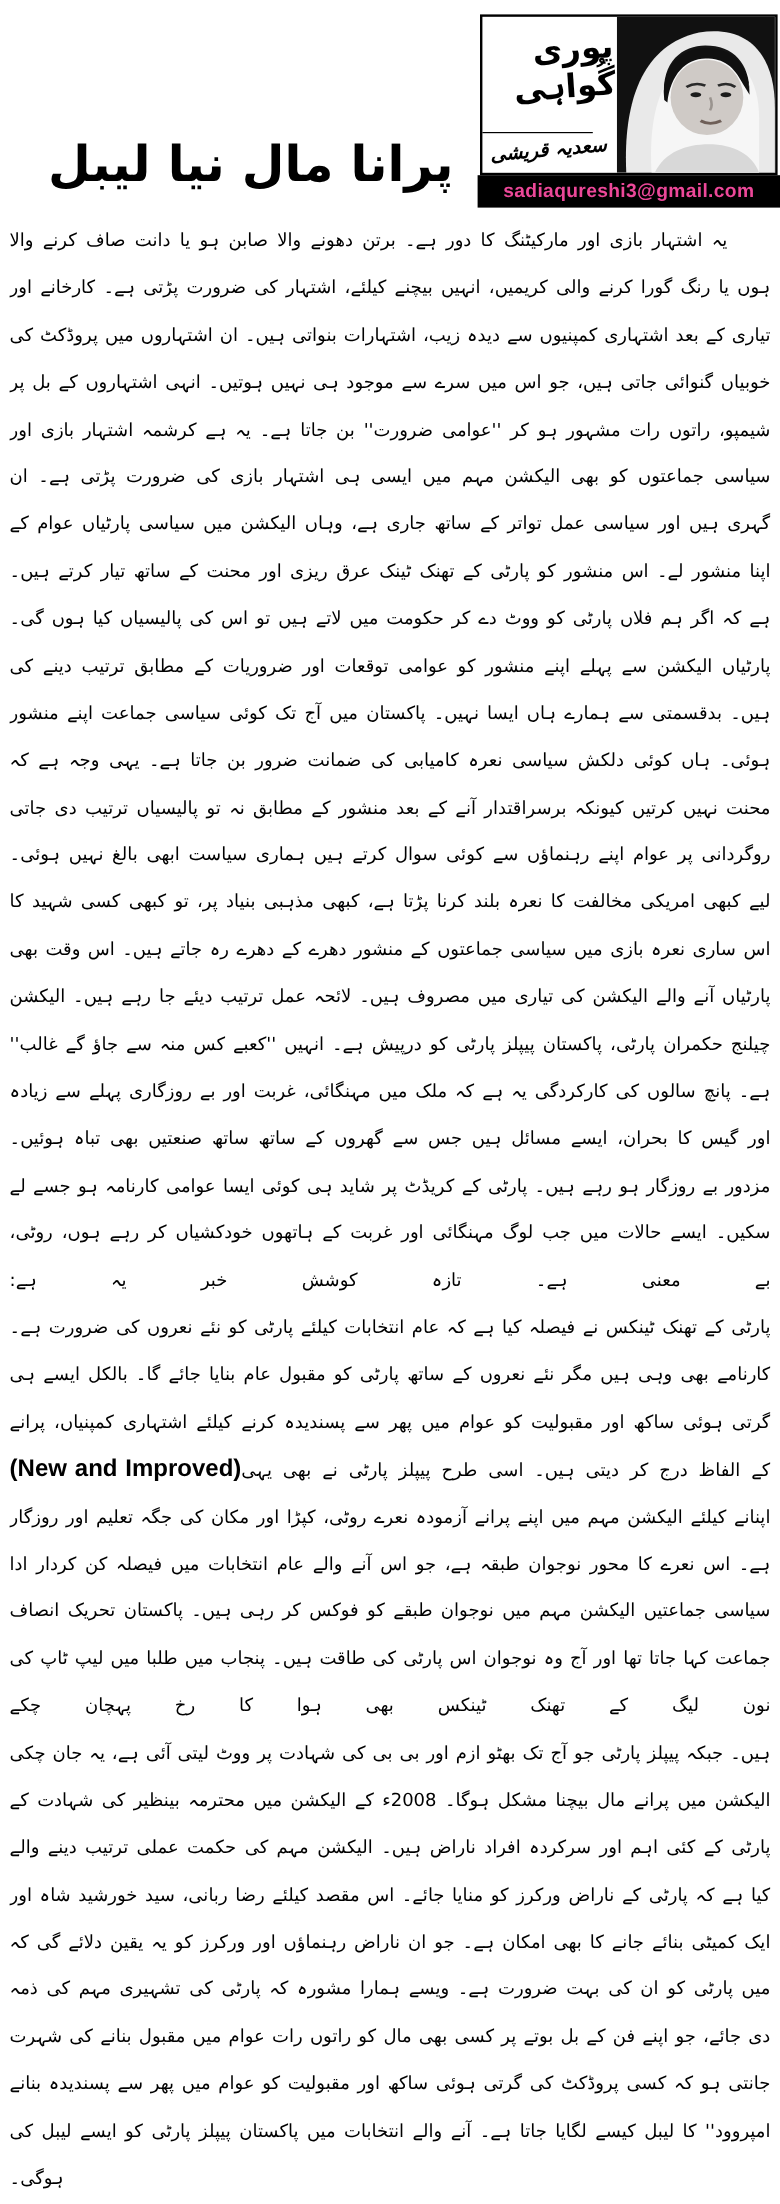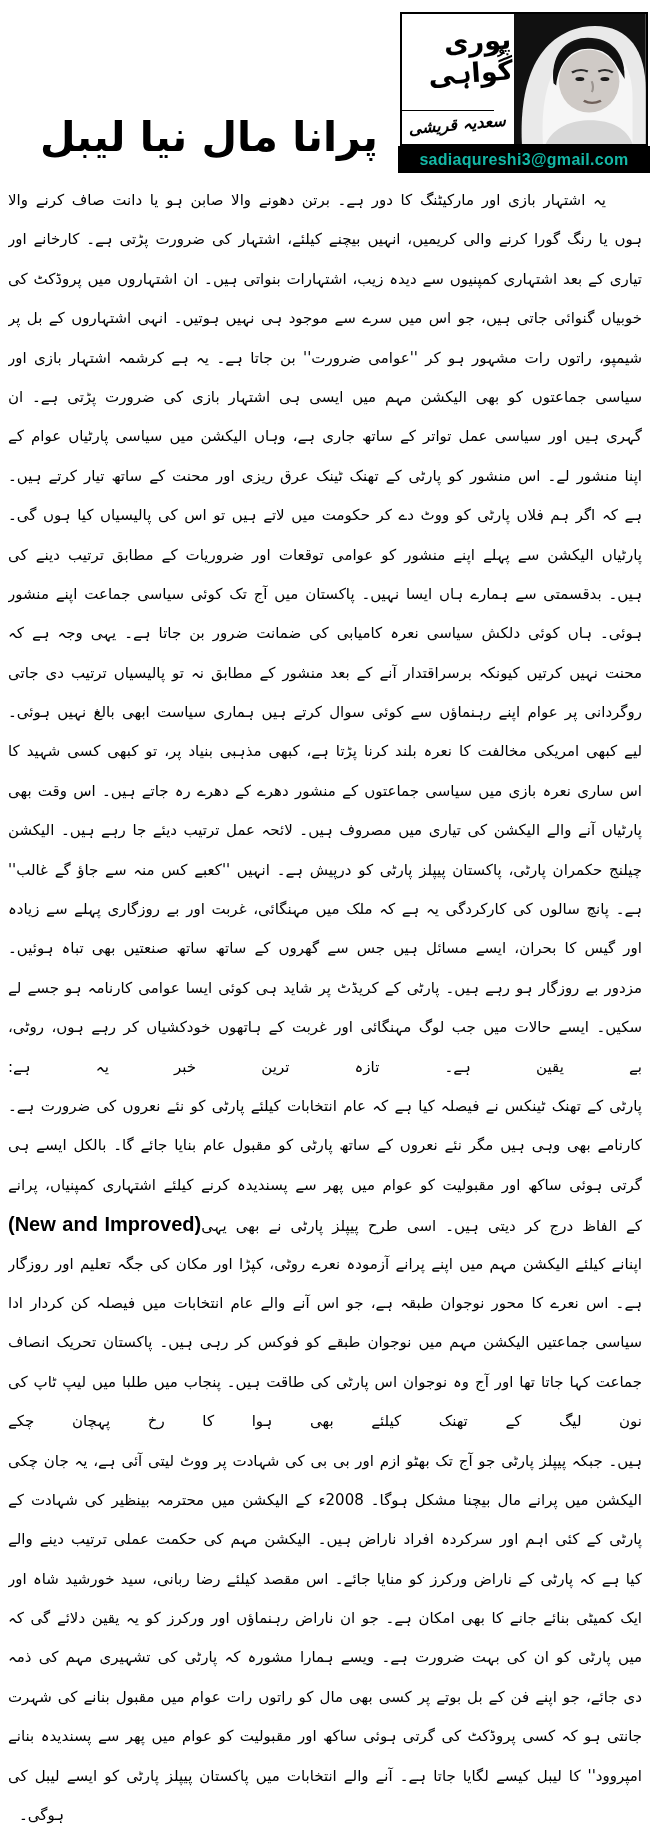--- a/index.html
+++ b/index.html
@@ -33,36 +33,36 @@
   }
   .author-name{
     position:absolute;top:101px;left:4px;right:6px;text-align:center;
     direction:rtl;font-size:16px;font-weight:bold;font-style:italic;
     transform:rotate(-5deg);
   }
   .portrait{width:54%;height:100%;display:block;}
   
   .email-bar{
     position:absolute;top:146px;left:398px;width:252px;height:27px;
-    background:#000;color:#14b8a6;display:flex;align-items:center;justify-content:center;
+    background:#000;color:#ec4899;display:flex;align-items:center;justify-content:center;
     font-family:"Liberation Sans",sans-serif;font-weight:bold;font-size:16px;
     letter-spacing:.3px;
   }
   
   .article-body{
     position:absolute;top:181px;left:8px;width:634px;
   }
   .line{
     direction:rtl;unicode-bidi:plaintext;
     text-align:justify;text-align-last:justify;
     height:39.4px;line-height:39.4px;overflow:hidden;
     font-size:15px;word-spacing:1px;
   }
   .line.indent{padding-right:36px;}
-  .line.last{text-align-last:left;margin-left:11px;}
+  .line.last{text-align-last:left;}
   .line.enline{display:flex;justify-content:space-between;align-items:baseline;}
   .enline .en{
     font-family:"Liberation Sans",sans-serif;font-weight:bold;font-size:20px;
     direction:ltr;white-space:nowrap;
   }
 </style>
 </head>
 <body>
 
 <h1 class="article-title">پرانا مال نیا لیبل</h1>
@@ -118,33 +118,33 @@
     <div class="line">محنت نہیں کرتیں کیونکہ برسراقتدار آنے کے بعد منشور کے مطابق نہ تو پالیسیاں ترتیب دی جاتی ہیں اور نہ ہی اس سے</div>
     <div class="line">روگردانی پر عوام اپنے رہنماؤں سے کوئی سوال کرتے ہیں ہماری سیاست ابھی بالغ نہیں ہوئی۔ یہاں الیکشن جیتنے کے</div>
     <div class="line">لیے کبھی امریکی مخالفت کا نعرہ بلند کرنا پڑتا ہے، کبھی مذہبی بنیاد پر، تو کبھی کسی شہید کا لہو، الیکشن جیتنے کی ضمانت بنتا ہے۔</div>
     <div class="line">اس ساری نعرہ بازی میں سیاسی جماعتوں کے منشور دھرے کے دھرے رہ جاتے ہیں۔ اس وقت بھی تمام سیاسی</div>
     <div class="line">پارٹیاں آنے والے الیکشن کی تیاری میں مصروف ہیں۔ لائحہ عمل ترتیب دیئے جا رہے ہیں۔ الیکشن مہم میں سب سے بڑا</div>
     <div class="line">چیلنج حکمران پارٹی، پاکستان پیپلز پارٹی کو درپیش ہے۔ انہیں ''کعبے کس منہ سے جاؤ گے غالب'' والی صورتحال درپیش</div>
     <div class="line">ہے۔ پانچ سالوں کی کارکردگی یہ ہے کہ ملک میں مہنگائی، غربت اور بے روزگاری پہلے سے زیادہ ہے۔ بجلی کا بحران</div>
     <div class="line">اور گیس کا بحران، ایسے مسائل ہیں جس سے گھروں کے ساتھ ساتھ صنعتیں بھی تباہ ہوئیں۔ انڈسٹری بند ہو رہی ہے،</div>
     <div class="line">مزدور بے روزگار ہو رہے ہیں۔ پارٹی کے کریڈٹ پر شاید ہی کوئی ایسا عوامی کارنامہ ہو جسے لے کر وہ عوام کے پاس جا</div>
     <div class="line">سکیں۔ ایسے حالات میں جب لوگ مہنگائی اور غربت کے ہاتھوں خودکشیاں کر رہے ہوں، روٹی، کپڑا اور مکان کا نعرہ</div>
-    <div class="line">بے یقین ہے۔ تازہ ترین خبر یہ ہے:</div>
+    <div class="line">بے معنی ہے۔ تازہ کوشش خبر یہ ہے:</div>
     <div class="line">پارٹی کے تھنک ٹینکس نے فیصلہ کیا ہے کہ عام انتخابات کیلئے پارٹی کو نئے نعروں کی ضرورت ہے۔ پارٹی وہی ہے،</div>
     <div class="line">کارنامے بھی وہی ہیں مگر نئے نعروں کے ساتھ پارٹی کو مقبول عام بنایا جائے گا۔ بالکل ایسے ہی جیسے کسی پروڈکٹ کی</div>
     <div class="line">گرتی ہوئی ساکھ اور مقبولیت کو عوام میں پھر سے پسندیدہ کرنے کیلئے اشتہاری کمپنیاں، پرانے لیبل پر نیا اور زیادہ اچھا</div>
     <div class="line enline">
       <span>کے الفاظ درج کر دیتی ہیں۔ اسی طرح پیپلز پارٹی نے بھی یہی حکمت عملی</span>
       <span class="en" dir="ltr">(New and Improved)</span>
     </div>
     <div class="line">اپنانے کیلئے الیکشن مہم میں اپنے پرانے آزمودہ نعرے روٹی، کپڑا اور مکان کی جگہ تعلیم اور روزگار کا نعرہ دینے کا فیصلہ کیا</div>
     <div class="line">ہے۔ اس نعرے کا محور نوجوان طبقہ ہے، جو اس آنے والے عام انتخابات میں فیصلہ کن کردار ادا کرے گا۔ اسی لیے تمام</div>
     <div class="line">سیاسی جماعتیں الیکشن مہم میں نوجوان طبقے کو فوکس کر رہی ہیں۔ پاکستان تحریک انصاف کو تو کچھ سال پہلے تک کم بینوں کی</div>
     <div class="line">جماعت کہا جاتا تھا اور آج وہ نوجوان اس پارٹی کی طاقت ہیں۔ پنجاب میں طلبا میں لیپ ٹاپ کی تقسیم یہ بتاتی ہے کہ</div>
-    <div class="line">نون لیگ کے تھنک کیلئے بھی ہوا کا رخ پہچان چکے</div>
+    <div class="line">نون لیگ کے تھنک ٹینکس بھی ہوا کا رخ پہچان چکے</div>
     <div class="line">ہیں۔ جبکہ پیپلز پارٹی جو آج تک بھٹو ازم اور بی بی کی شہادت پر ووٹ لیتی آئی ہے، یہ جان چکی ہے کہ آنے والے</div>
     <div class="line">الیکشن میں پرانے مال بیچنا مشکل ہوگا۔ 2008ء کے الیکشن میں محترمہ بینظیر کی شہادت کے بعد پارٹی متحد تھی مگر اب</div>
     <div class="line">پارٹی کے کئی اہم اور سرکردہ افراد ناراض ہیں۔ الیکشن مہم کی حکمت عملی ترتیب دینے والے تھنک ٹینکس نے یہ فیصلہ بھی</div>
     <div class="line">کیا ہے کہ پارٹی کے ناراض ورکرز کو منایا جائے۔ اس مقصد کیلئے رضا ربانی، سید خورشید شاہ اور قمر زمان کائرہ پر مشتمل</div>
     <div class="line">ایک کمیٹی بنائے جانے کا بھی امکان ہے۔ جو ان ناراض رہنماؤں اور ورکرز کو یہ یقین دلائے گی کہ اس مشکل وقت</div>
     <div class="line">میں پارٹی کو ان کی بہت ضرورت ہے۔ ویسے ہمارا مشورہ کہ پارٹی کی تشہیری مہم کی ذمہ داری کسی ایسی اشتہاری کمپنی کو</div>
     <div class="line">دی جائے، جو اپنے فن کے بل بوتے پر کسی بھی مال کو راتوں رات عوام میں مقبول بنانے کی شہرت رکھتی ہو۔ یہ بھی</div>
     <div class="line">جانتی ہو کہ کسی پروڈکٹ کی گرتی ہوئی ساکھ اور مقبولیت کو عوام میں پھر سے پسندیدہ بنانے کیلئے پرانے مال پر ''نیو اینڈ</div>
     <div class="line">امپروود'' کا لیبل کیسے لگایا جاتا ہے۔ آنے والے انتخابات میں پاکستان پیپلز پارٹی کو ایسے لیبل کی سخت ضرورت</div>
     <div class="line last">ہوگی۔</div>

